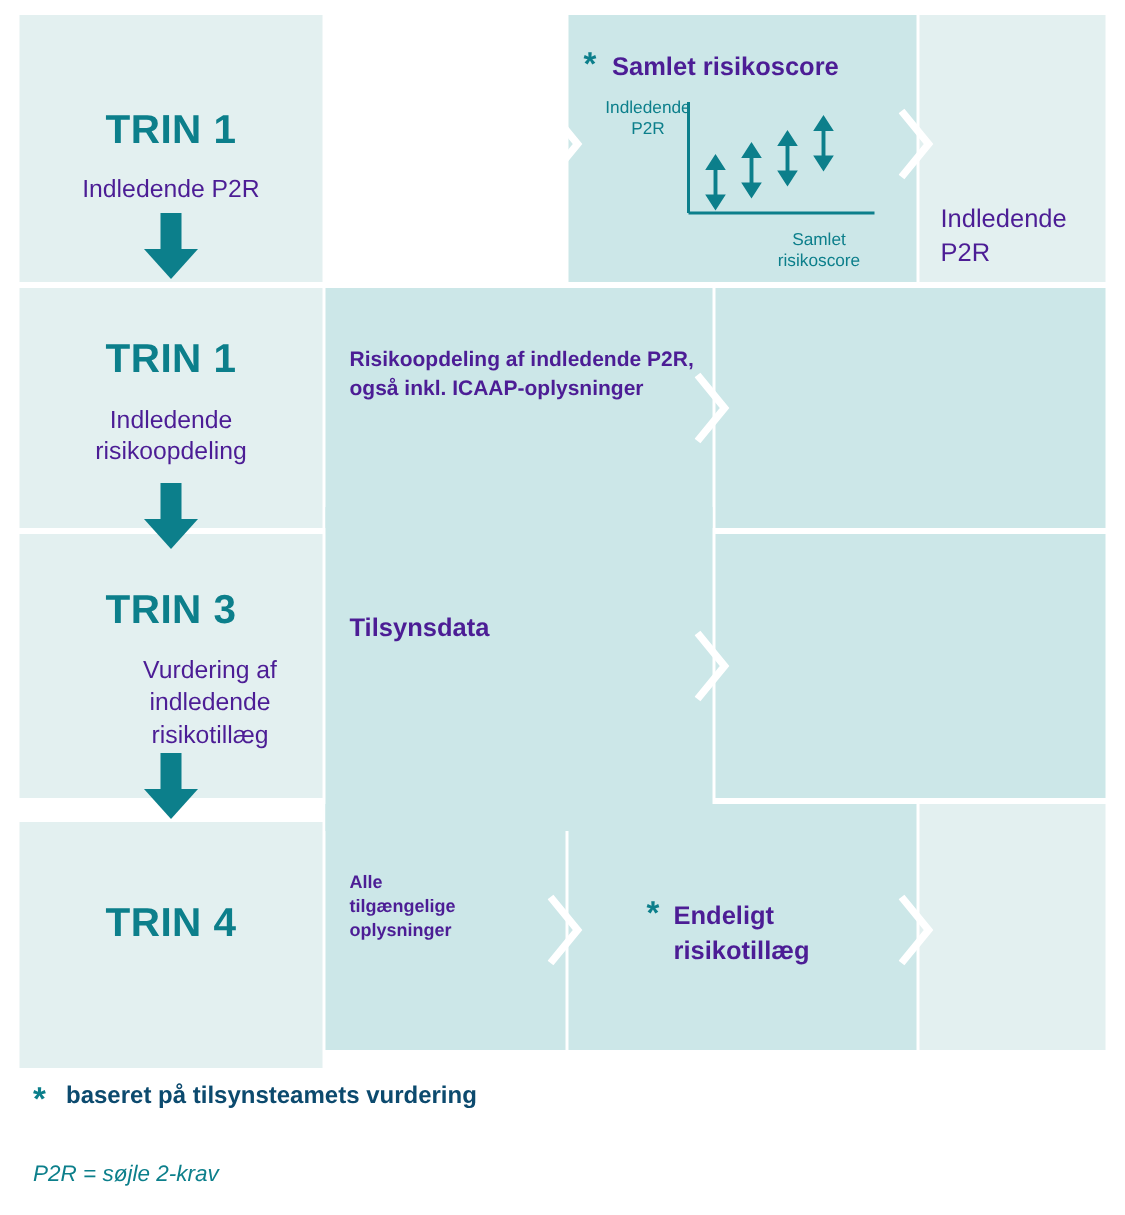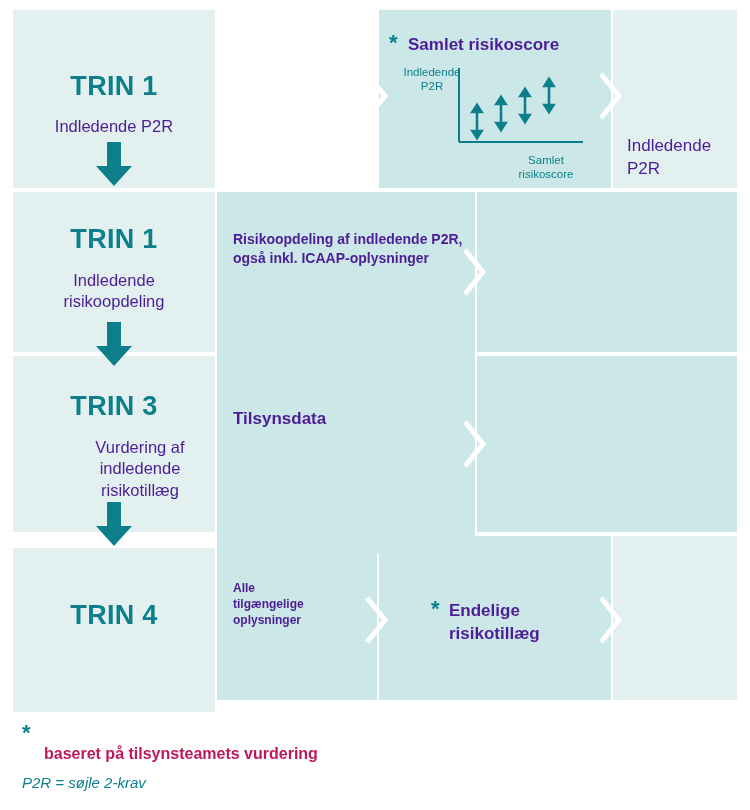--- a/index.html
+++ b/index.html
@@ -68,23 +68,22 @@
   .star {
     font-size: 22px;
     line-height: 1;
     font-weight: bold;
     color: #0c7f8b;
   }
 
   .footnote {
     position: absolute;
     font-size: 16px;
-    color: #be185d;
+    color: #0c4a6e;
     font-weight: bold;
-    margin-top: 23px;
   }
   .footnote-2 {
     position: absolute;
     font-size: 15px;
     color: #0c7f8b;
     font-style: italic;
   }
 
   .mini-label {
     font-size: 11.5px;
@@ -226,21 +225,21 @@
       <polygon points="2,24 38,24 20,44" fill="#0c7f8b"></polygon>
     </svg>
   </div>
 
   <div class="cell mid" style="left:217px; top:536px; width:160px; height:164px;">
     <div class="body-text bold" style="position:absolute; left:16px; top:44px; width:138px; font-size:12px;">Alle<br>tilgængelige<br>oplysninger</div>
   </div>
 
   <div class="cell mid" style="left:379px; top:536px; width:232px; height:164px;">
     <div class="star" style="position:absolute; left:52px; top:62px;">*</div>
-    <div class="body-text bold" style="position:absolute; left:70px; top:64px; width:150px; font-size:17px;">Endelige risikotillæg</div>
+    <div class="body-text bold" style="position:absolute; left:70px; top:64px; width:150px; font-size:17px;">Endeligt risikotillæg</div>
   </div>
 
   <div class="cell pale" style="left:613px; top:536px; width:124px; height:164px;">
     
     
   </div>
 
   <div class="chev" style="left:365px; top:596px;">
     <svg width="24" height="48" viewBox="0 0 24 48">
         <path d="M2 2 L20 24 L2 46" fill="none" stroke="#ffffff" stroke-width="5"></path>

